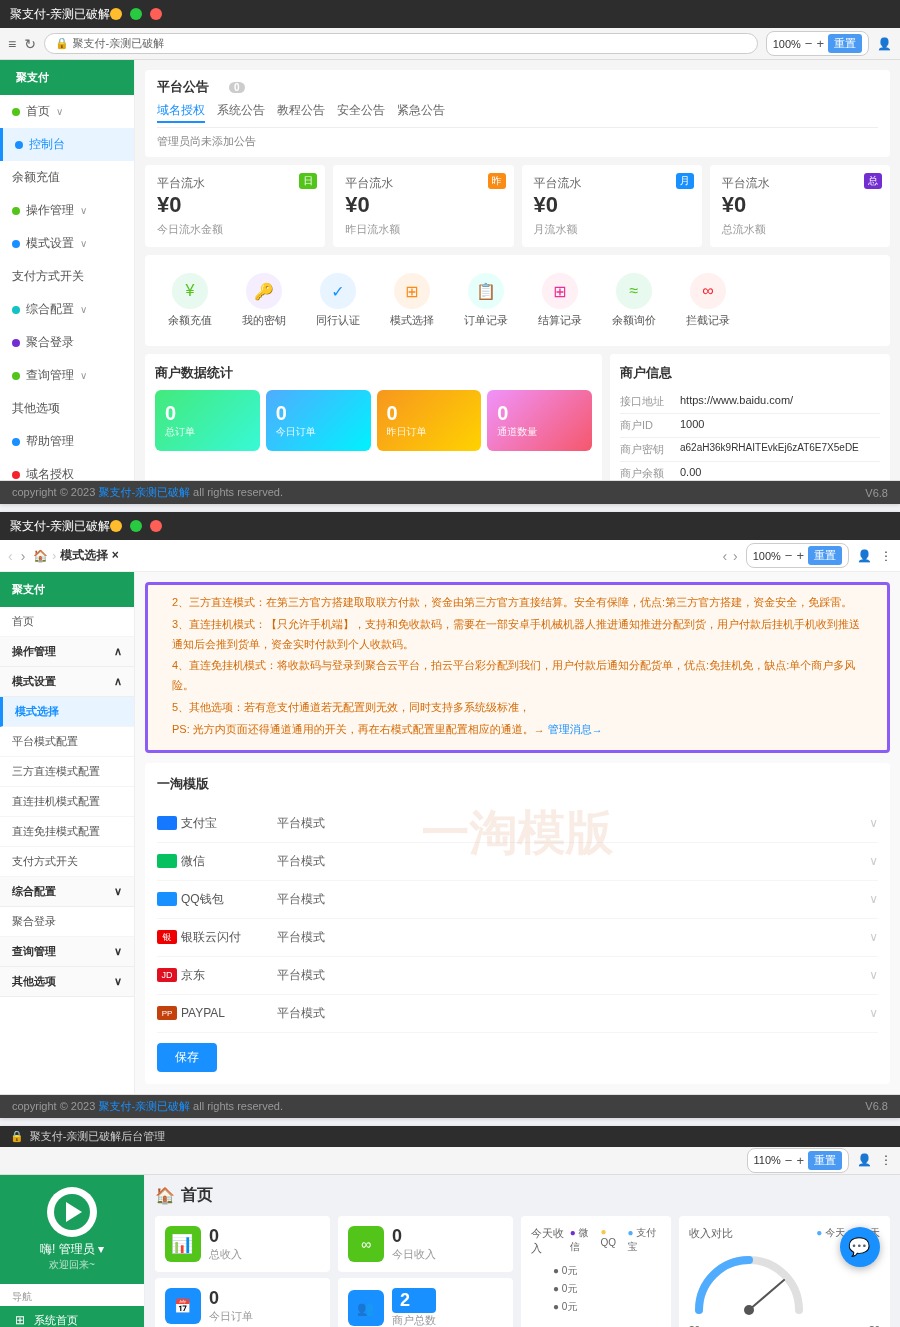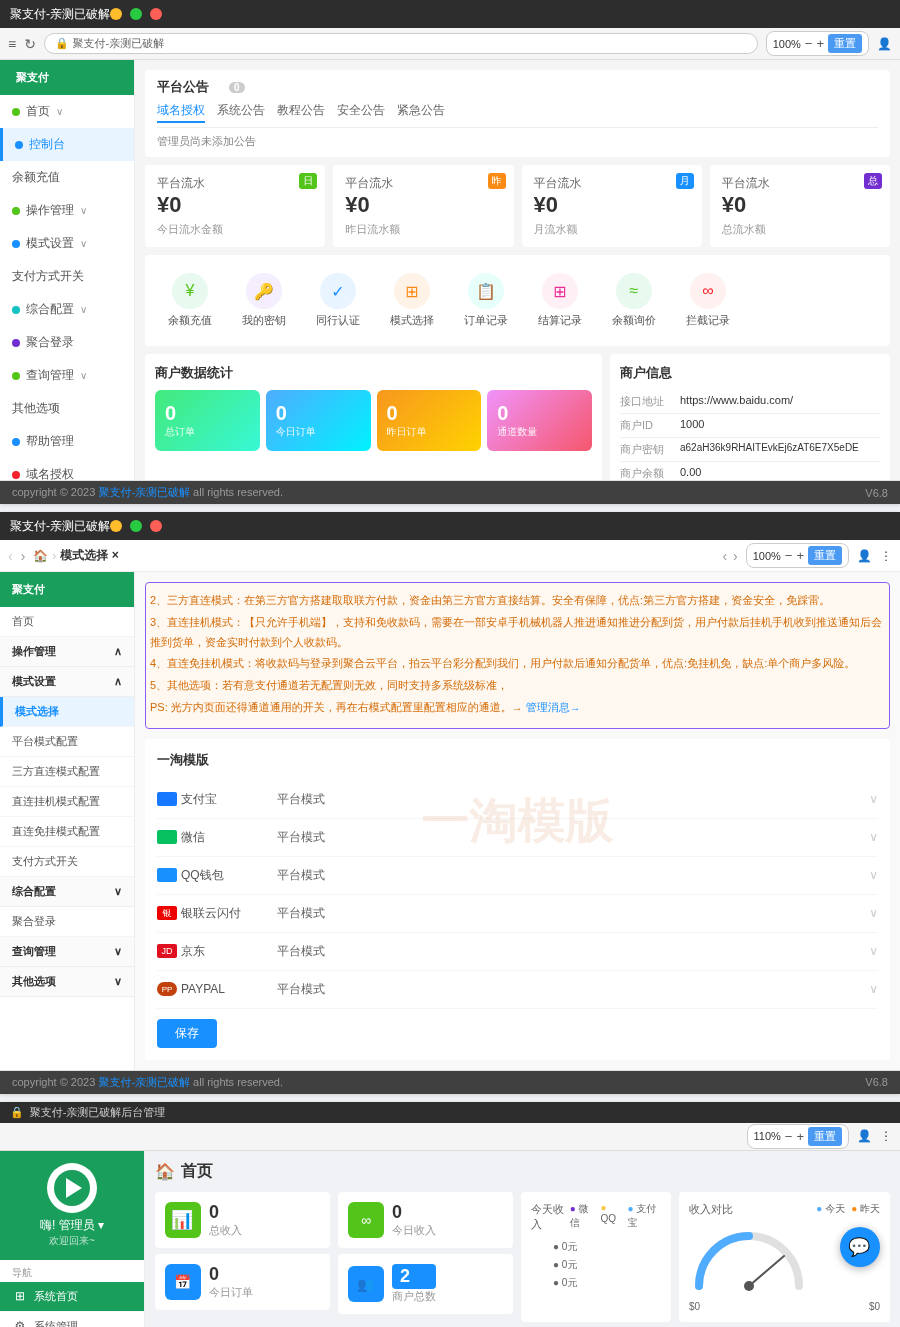--- a/index.html
+++ b/index.html
@@ -114,35 +114,35 @@
 
     .main-layout2 { display: flex; min-height: 440px; }
     .sidebar2 { width: 135px; background: #fff; border-right: 1px solid #eee; overflow-y: auto; flex-shrink: 0; }
     .sidebar2-logo { background: #1a9e5c; color: #fff; padding: 10px 12px; font-size: 12px; font-weight: bold; display: flex; align-items: center; gap: 6px; }
 
     .sidebar2-item { padding: 7px 12px; cursor: pointer; font-size: 11px; color: #555; border-bottom: 1px solid #f5f5f5; }
     .sidebar2-item.active { background: #e8f4ff; color: #1890ff; border-left: 3px solid #1890ff; font-weight: bold; }
     .sidebar2-header { padding: 7px 12px; font-size: 11px; color: #333; font-weight: bold; background: #fafafa; border-bottom: 1px solid #eee; display: flex; justify-content: space-between; align-items: center; }
 
     .content2 { flex: 1; background: #f9f9f9; overflow-y: auto; }
-    .notice-box { background: #fff8f0; border: 1px solid #8b5cf6; margin: 10px; border-radius: 4px; padding: 8px 4px; font-size: 11px; color: #d46b08; line-height: 1.8; }
+    .notice-box { background: #fff8f0; border: 3px solid #8b5cf6; margin: 10px; border-radius: 4px; padding: 8px 24px; font-size: 11px; color: #d46b08; line-height: 1.8; }
     .notice-box p { margin-bottom: 2px; }
 
     .mode-config-box { background: #fff; margin: 0 10px 10px; border-radius: 4px; padding: 12px; }
     .mode-config-title { font-size: 13px; font-weight: bold; margin-bottom: 12px; color: #333; }
     .mode-row { display: flex; align-items: center; padding: 10px 0; border-bottom: 1px solid #f5f5f5; }
     .mode-row:last-child { border-bottom: none; }
     .mode-label { width: 120px; font-size: 12px; color: #555; display: flex; align-items: center; gap: 4px; }
     .mode-label-icon { width: 20px; height: 14px; border-radius: 2px; display: inline-block; }
     .alipay-icon { background: #1677ff; }
     .wechat-icon { background: #07c160; }
     .qq-icon { background: #1890ff; }
     .unionpay-icon { background: #e00; }
     .jd-icon { background: #e01020; }
-    .paypal-icon { background: #c2410c; border-radius: 7px; }
+    .paypal-icon { background: #c2410c; }
     .mode-value { flex: 1; font-size: 12px; color: #666; }
     .mode-arrow { color: #ccc; font-size: 12px; }
     .save-btn { background: #1890ff; color: #fff; border: none; border-radius: 4px; padding: 6px 18px; font-size: 12px; cursor: pointer; margin-top: 10px; }
 
     
     .watermark-overlay { position: absolute; top: 50%; left: 50%; transform: translate(-50%, -50%); font-size: 48px; color: rgba(200,100,30,0.12); font-weight: bold; pointer-events: none; white-space: nowrap; z-index: 10; }
 
     
     .section3 { width: 900px; background: #fff; box-shadow: 0 1px 4px rgba(0,0,0,0.15); }
     .section3-title { background: #2d2d2d; color: #ccc; font-size: 11px; padding: 3px 10px; display: flex; align-items: center; gap: 6px; }

